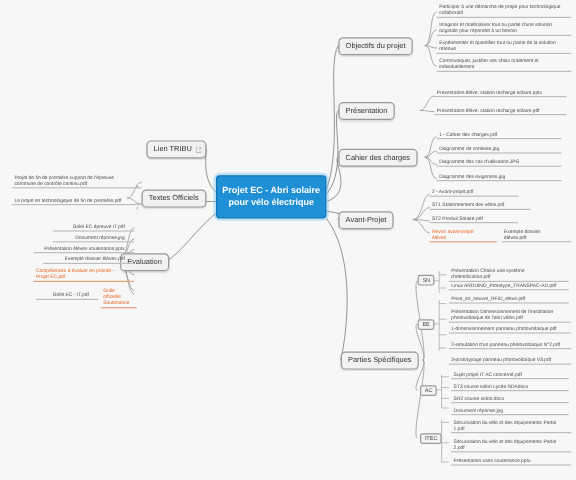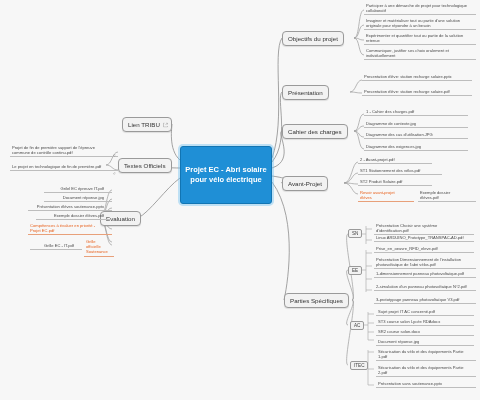--- a/index.html
+++ b/index.html
@@ -10,21 +10,21 @@
     position:relative;
   }
   #canvas{position:absolute;inset:0;}
   svg.links{position:absolute;left:0;top:0;width:480px;height:400px;}
 
   
   .central{
     position:absolute;left:180px;top:146px;width:92px;
     background:#1f8fd6;border:1px solid #1275b3;border-radius:3px;
     color:#ffffff;font-weight:bold;font-size:7.5px;line-height:1.35;
-    text-align:center;padding:18px 4px;box-sizing:border-box;
+    text-align:center;padding:7px 4px;box-sizing:border-box;
     box-shadow:0 0 0 2px rgba(120,195,240,.45);
   }
 
   
   .branch{
     position:absolute;background:#f2f2f2;border:1px solid #9a9a9a;
     border-radius:4px;font-size:6.2px;color:#333;
     padding:3px 5px;white-space:nowrap;box-sizing:border-box;
     box-shadow:0 1px 1px rgba(0,0,0,.10);
   }

